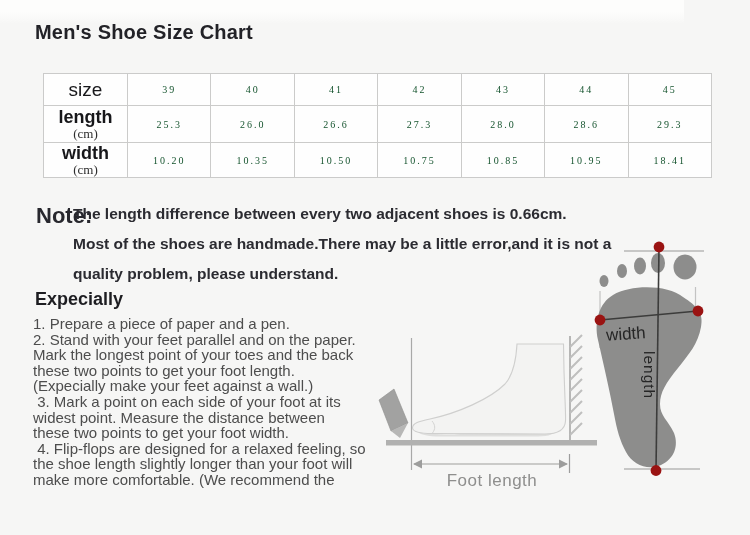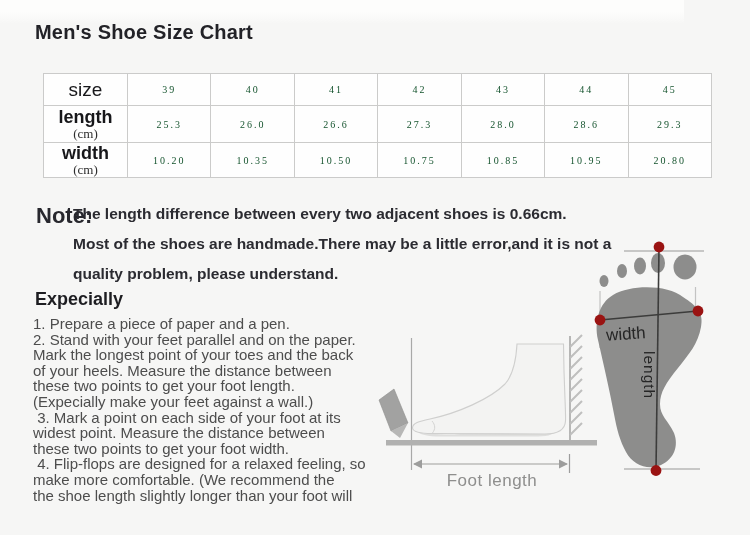--- a/index.html
+++ b/index.html
@@ -108,46 +108,45 @@
       <th class="rowhead">
         <span class="lab">width</span>
         <span class="unit">(cm)</span>
       </th>
       <td class="num">10.20</td>
       <td class="num">10.35</td>
       <td class="num">10.50</td>
       <td class="num">10.75</td>
       <td class="num">10.85</td>
       <td class="num">10.95</td>
-      <td class="num">20.80</td>
+      <td class="num">18.41</td>
     </tr>
   </tbody>
     </table>
 
   <div class="note-label">Note:</div>
   <div class="note-lines">
     <div class="note-line">The length difference between every two adjacent shoes is 0.66cm.</div>
     <div class="note-line">Most of the shoes are handmade.There may be a little error,and it is not a</div>
     <div class="note-line">quality problem, please understand.</div>
   </div>
 
   <div class="meas-heading">Expecially</div>
   <div class="steps">
     <div class="step-line">1. Prepare a piece of paper and a pen.</div>
     <div class="step-line">2. Stand with your feet parallel and on the paper.</div>
     <div class="step-line">Mark the longest point of your toes and the back</div>
-    <div class="step-line">of your heels. Measure the distance between</div>
     <div class="step-line">these two points to get your foot length.</div>
     <div class="step-line">(Expecially make your feet against a wall.)</div>
     <div class="step-line"> 3. Mark a point on each side of your foot at its</div>
     <div class="step-line">widest point. Measure the distance between</div>
     <div class="step-line">these two points to get your foot width.</div>
     <div class="step-line"> 4. Flip-flops are designed for a relaxed feeling, so</div>
+    <div class="step-line">the shoe length slightly longer than your foot will</div>
     <div class="step-line">make more comfortable. (We recommend the</div>
-    <div class="step-line">the shoe length slightly longer than your foot will</div>
   </div>
 
   <svg id="footSideSvg" width="220" height="143" viewBox="380 332 220 143" xmlns="http://www.w3.org/2000/svg">
 
     <line x1="411.5" y1="338" x2="411.5" y2="470" stroke="#a9a9a8" stroke-width="1.2"></line>
 
     <line x1="570" y1="336" x2="570" y2="440" stroke="#9c9c9b" stroke-width="1.4"></line>
     <path fill="none" stroke="#bfbfbe" stroke-width="2" d="M570 347 L582 335 M570 358 L582 346 M570 369 L582 357 M570 380 L582 368 M570 391 L582 379 M570 402 L582 390 M570 413 L582 401 M570 424 L582 412 M570 435 L582 423"></path>
 
     <path fill="#dededd" d="M416 428 C420 433,432 434,445 434.5 C462 435,478 432,492 425 C500 421.5,512 421,522 425 C534 430,548 431,556 428 C558 433,550 436.5,538 436.5 L436 436.5 C424 436,415 433,416 428 Z"></path>

